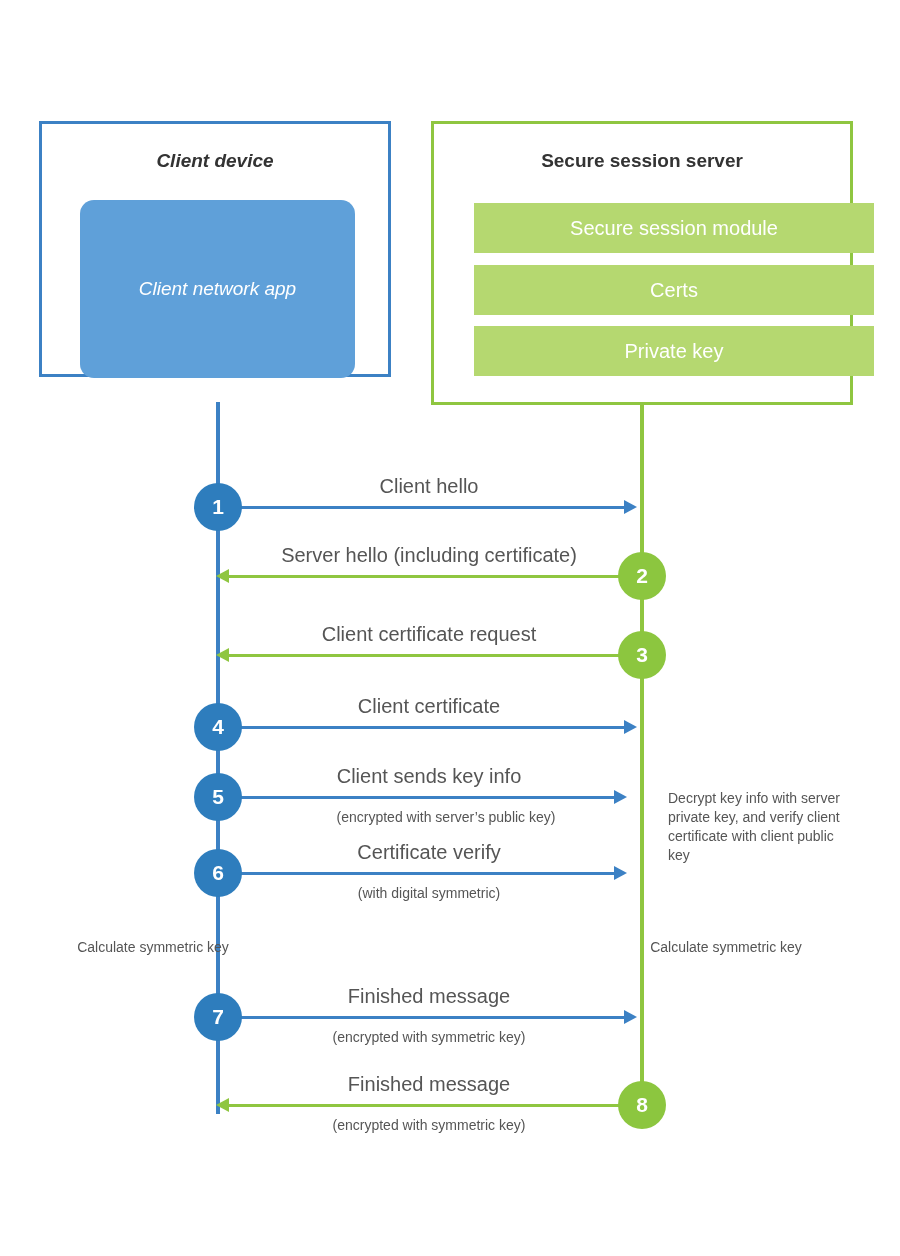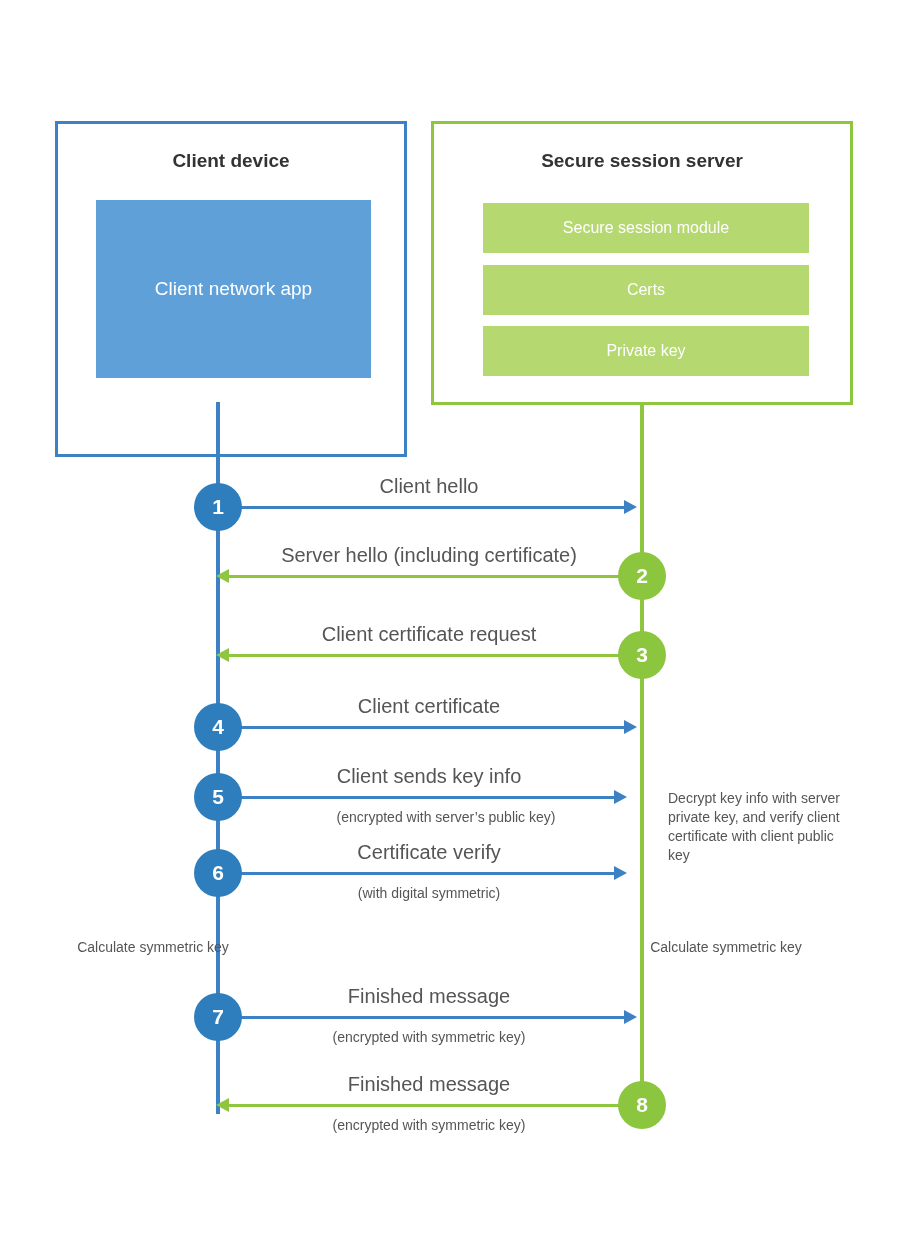--- a/index.html
+++ b/index.html
@@ -33,25 +33,26 @@
     white-space: nowrap;
   }
 
   
   .participant {
     position: absolute;
     box-sizing: border-box;
     background: #ffffff;
   }
   .participant.client {
-    left: 55px;
+    left: 39px;
     top: 121px;
     width: 352px;
-    height: 336px;
+    height: 256px;
     border: 3px solid #3c81c4;
+    font-style: italic;
   }
   .participant.server {
     left: 431px;
     top: 121px;
     width: 422px;
     height: 284px;
     border: 3px solid #8fc640;
   }
   .participant-title {
     position: absolute;
@@ -71,35 +72,35 @@
     width: 275px;
     height: 178px;
     background: #5fa0d9;
     color: #ffffff;
     font-size: 19px;
     display: flex;
     align-items: center;
     justify-content: center;
     text-align: center;
     line-height: 1.35;
+    border-radius: 14px;
   }
 
   .server-bar {
     position: absolute;
     left: 40px;
-    width: 326px;
+    width: 400px;
     height: 50px;
     background: #b5d870;
     color: #ffffff;
-    font-size: 16px;
+    font-size: 20px;
     display: flex;
     align-items: center;
     justify-content: center;
     text-align: center;
-    margin-left: 9px;
   }
   .server-bar.b1 { top: 79px; }
   .server-bar.b2 { top: 141px; }
   .server-bar.b3 { top: 202px; }
 
   
   .lifeline {
     position: absolute;
     width: 4px;
   }

